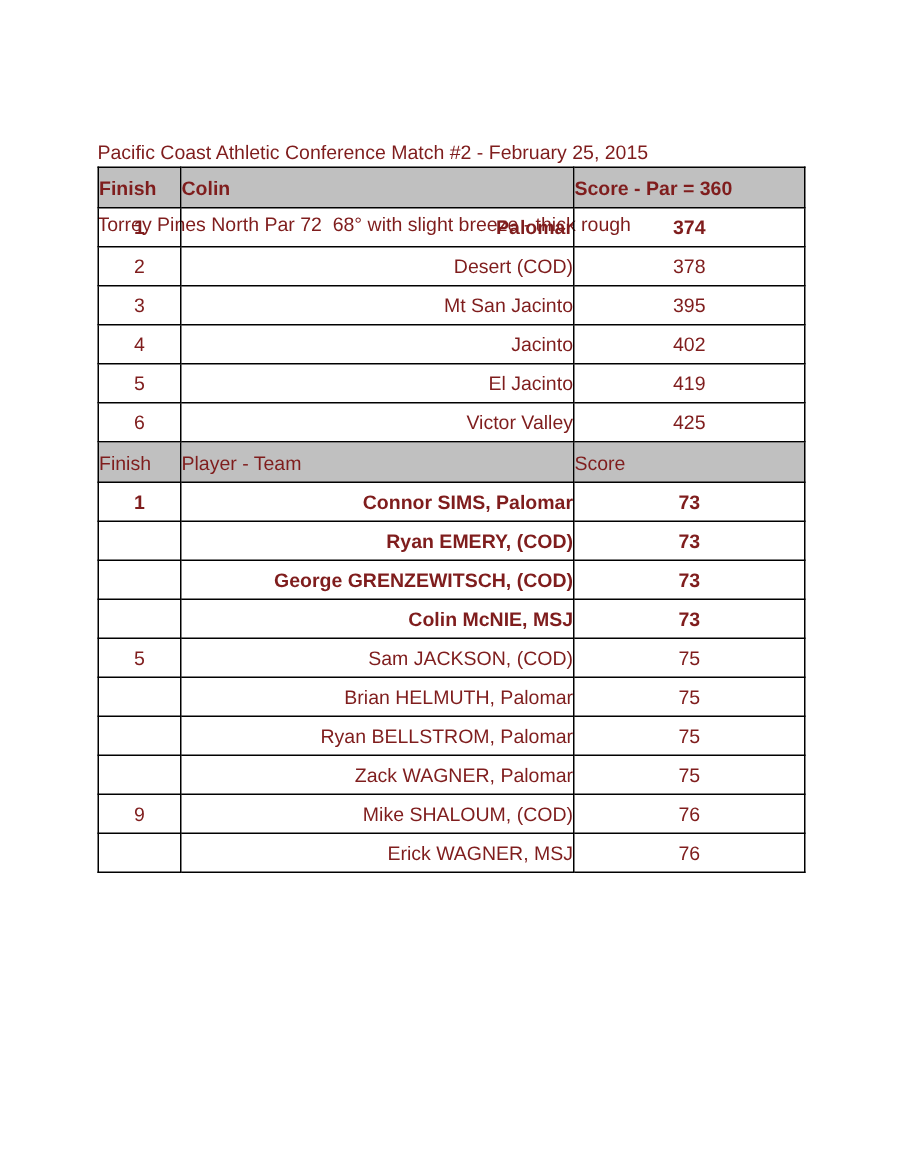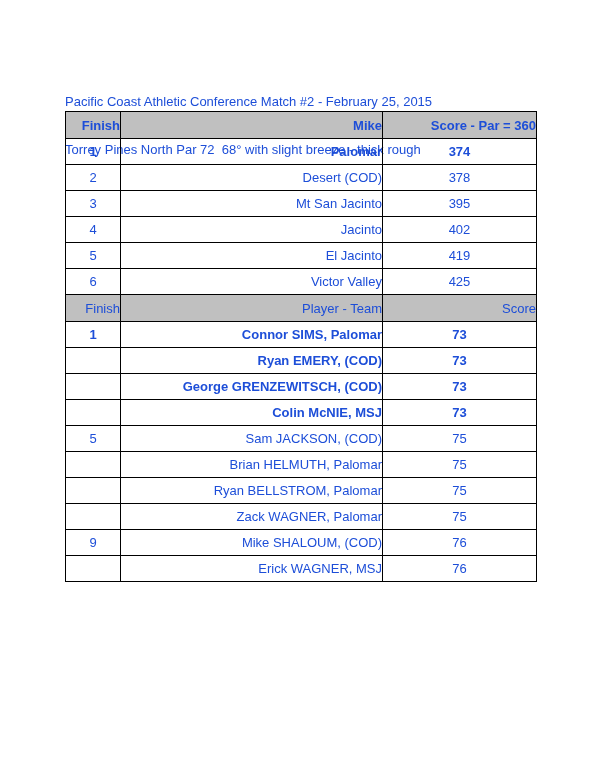--- a/index.html
+++ b/index.html
@@ -6,21 +6,21 @@
     margin: 0;
     padding: 0;
     background: #ffffff;
   }
   .page {
     position: relative;
     width: 605px;
     height: 624px;
     background: #ffffff;
     font-family: "Liberation Sans", sans-serif;
-    color: #1d4ed8;
+    color: #7f1d1d;
   }
   .doc-header {
     position: absolute;
     left: 65px;
     top: 62px;
     font-size: 13px;
     line-height: 16px;
     white-space: pre-wrap;
   }
   table.results {
@@ -34,21 +34,21 @@
   }
   table.results td, table.results th {
     border: 1.5px solid #000000;
     padding: 0;
     vertical-align: middle;
     overflow: hidden;
   }
   table.results th {
     height: 26px;
     background: #c0c0c0;
-    text-align: right;
+    text-align: left;
     font-weight: bold;
   }
   table.results tr.regular-head th {
     font-weight: normal;
   }
   table.results td {
     height: 25px;
   }
   td.c-finish, td.c-score {
     text-align: center;
@@ -73,21 +73,21 @@
 
   <table class="results">
     <colgroup>
       <col style="width:55px">
       <col style="width:262px">
       <col style="width:154px">
     </colgroup>
     <tbody>
       <tr class="head">
         <th>Finish</th>
-        <th>Mike</th>
+        <th>Colin</th>
         <th>Score - Par = 360</th>
       </tr>
     <tr class="bold">
           <td class="c-finish">1</td>
           <td class="c-name">Palomar</td>
           <td class="c-score">374</td>
         </tr>
         <tr>
           <td class="c-finish">2</td>
           <td class="c-name">Desert (COD)</td>

